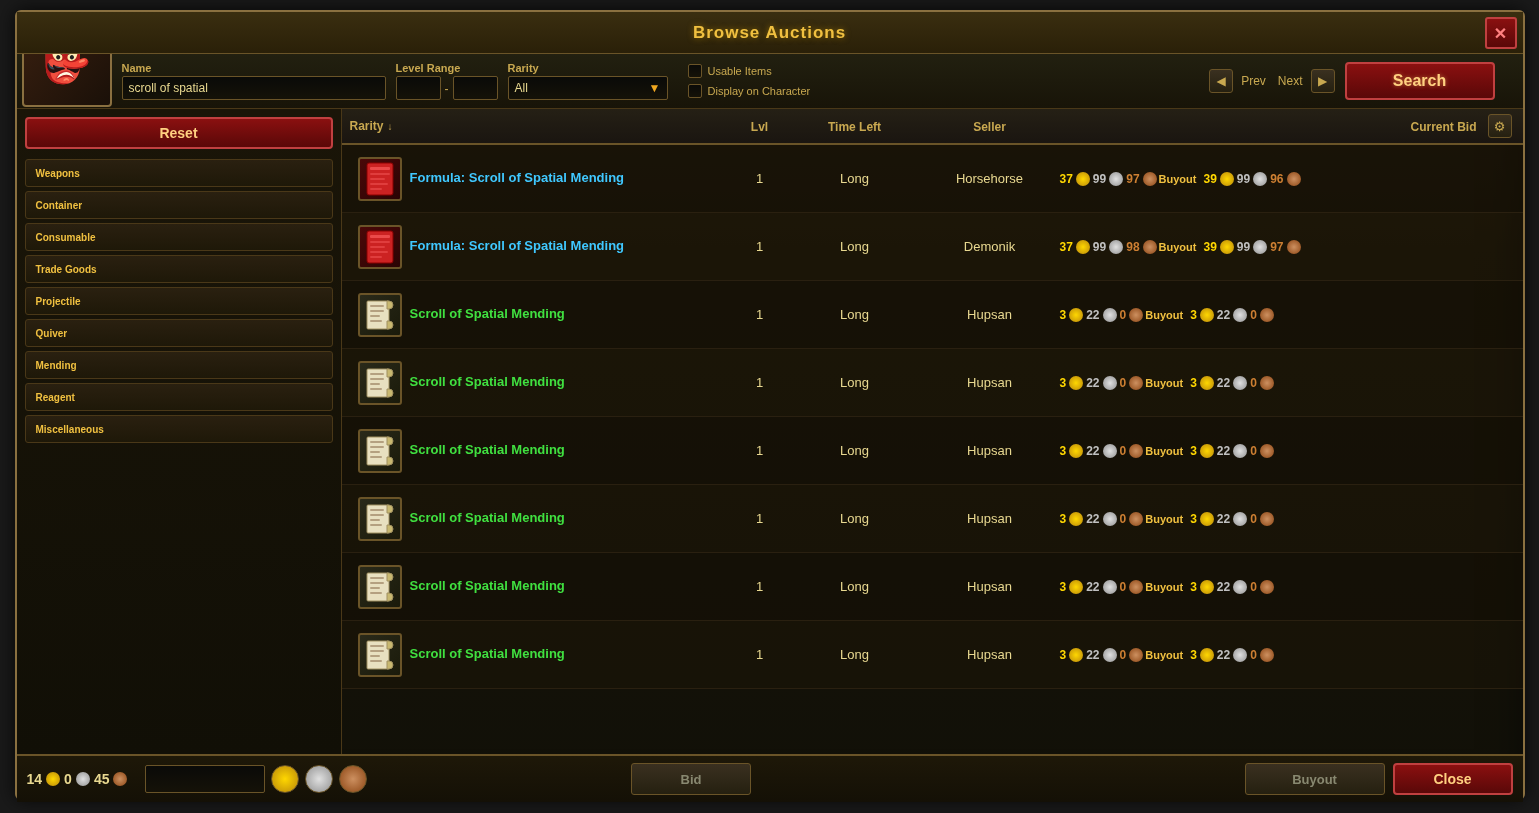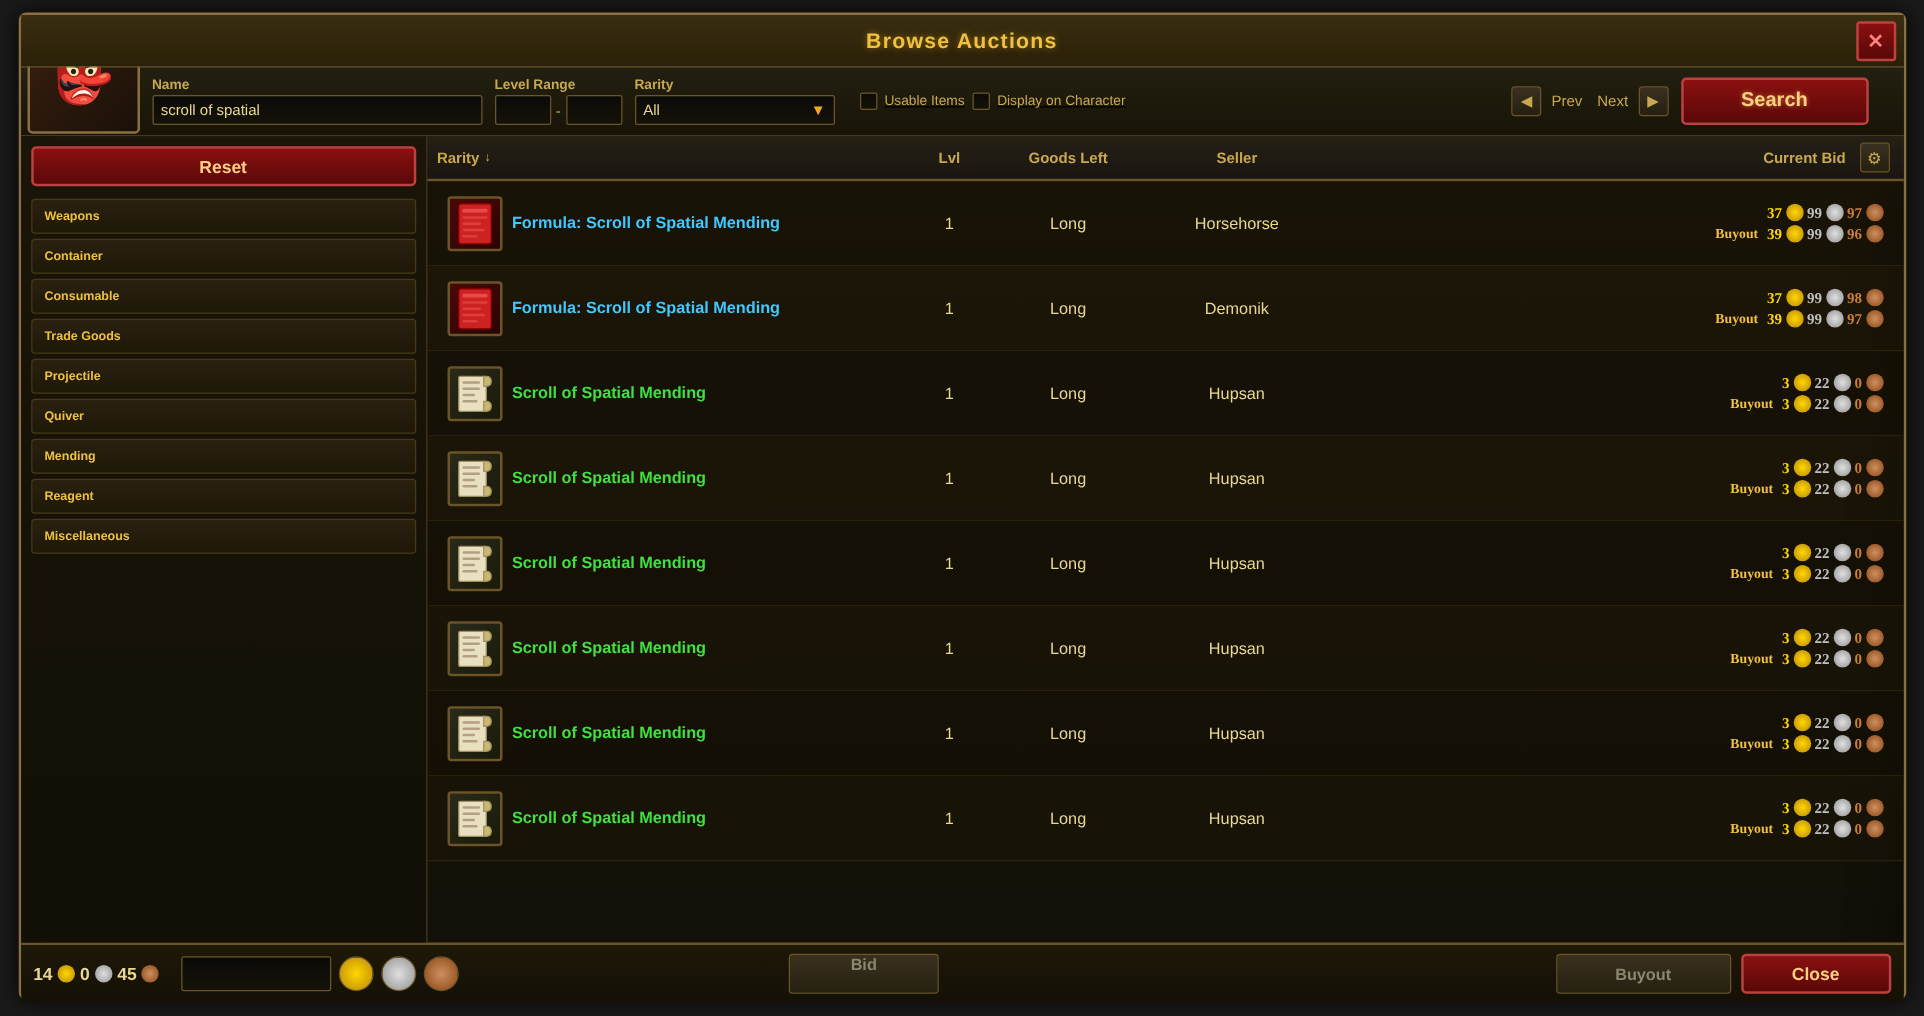--- a/index.html
+++ b/index.html
@@ -102,24 +102,23 @@
       height: 24px;
       display: flex;
       align-items: center;
       justify-content: space-between;
       cursor: pointer;
     }
     .rarity-dropdown-arrow { color: #f0a820; font-size: 12px; }
 
     .checkbox-group {
       display: flex;
-      flex-direction: row;
+      flex-direction: column;
       gap: 6px;
       margin-left: 10px;
-      text-decoration: underline;
     }
     .checkbox-row {
       display: flex;
       align-items: center;
       gap: 6px;
       cursor: pointer;
     }
     .checkbox-box {
       width: 14px;
       height: 14px;
@@ -305,25 +304,24 @@
       line-height: 1.3;
     }
 
     .row-lvl { width: 60px; text-align: center; color: #e8d890; font-size: 13px; }
     .row-time { width: 130px; text-align: center; color: #e8d890; font-size: 13px; }
     .row-seller { width: 140px; text-align: center; color: #e8d890; font-size: 13px; }
 
     .row-bid-col {
       flex: 1;
       display: flex;
-      flex-direction: column;
+      flex-direction: row;
       align-items: flex-end;
       gap: 2px;
       padding-right: 8px;
-      font-family: Liberation Serif, serif;
     }
     .bid-row {
       display: flex;
       align-items: center;
       gap: 3px;
     }
     .bid-label {
       color: #f0c040;
       font-size: 11px;
       font-weight: bold;
@@ -399,20 +397,21 @@
     .bid-action-btn {
       width: 120px;
       height: 32px;
       background: linear-gradient(180deg, #3a3020 0%, #252010 100%);
       border: 1px solid #6a5428;
       border-radius: 3px;
       color: #888870;
       font-size: 13px;
       font-weight: bold;
       display: flex;
+      align-items: center;
       justify-content: center;
       cursor: pointer;
     }
     .buyout-action-btn {
       width: 140px;
       height: 32px;
       background: linear-gradient(180deg, #3a3020 0%, #252010 100%);
       border: 1px solid #6a5428;
       border-radius: 3px;
       color: #888870;
@@ -543,21 +542,21 @@
 
       <div class="col-headers">
         <div class="col-rarity">
           <span class="col-header-text">Rarity</span>
           <span class="sort-arrow">↓</span>
         </div>
         <div class="col-lvl">
           <span class="col-header-text">Lvl</span>
         </div>
         <div class="col-time">
-          <span class="col-header-text">Goods Left</span>
+          <span class="col-header-text">Time Left</span>
         </div>
         <div class="col-seller">
           <span class="col-header-text">Seller</span>
         </div>
         <div class="col-bid">
           <span class="col-header-text">Current Bid</span>
         </div>
         <div class="col-settings">
           <div class="settings-icon-btn">
             <span>⚙</span>

